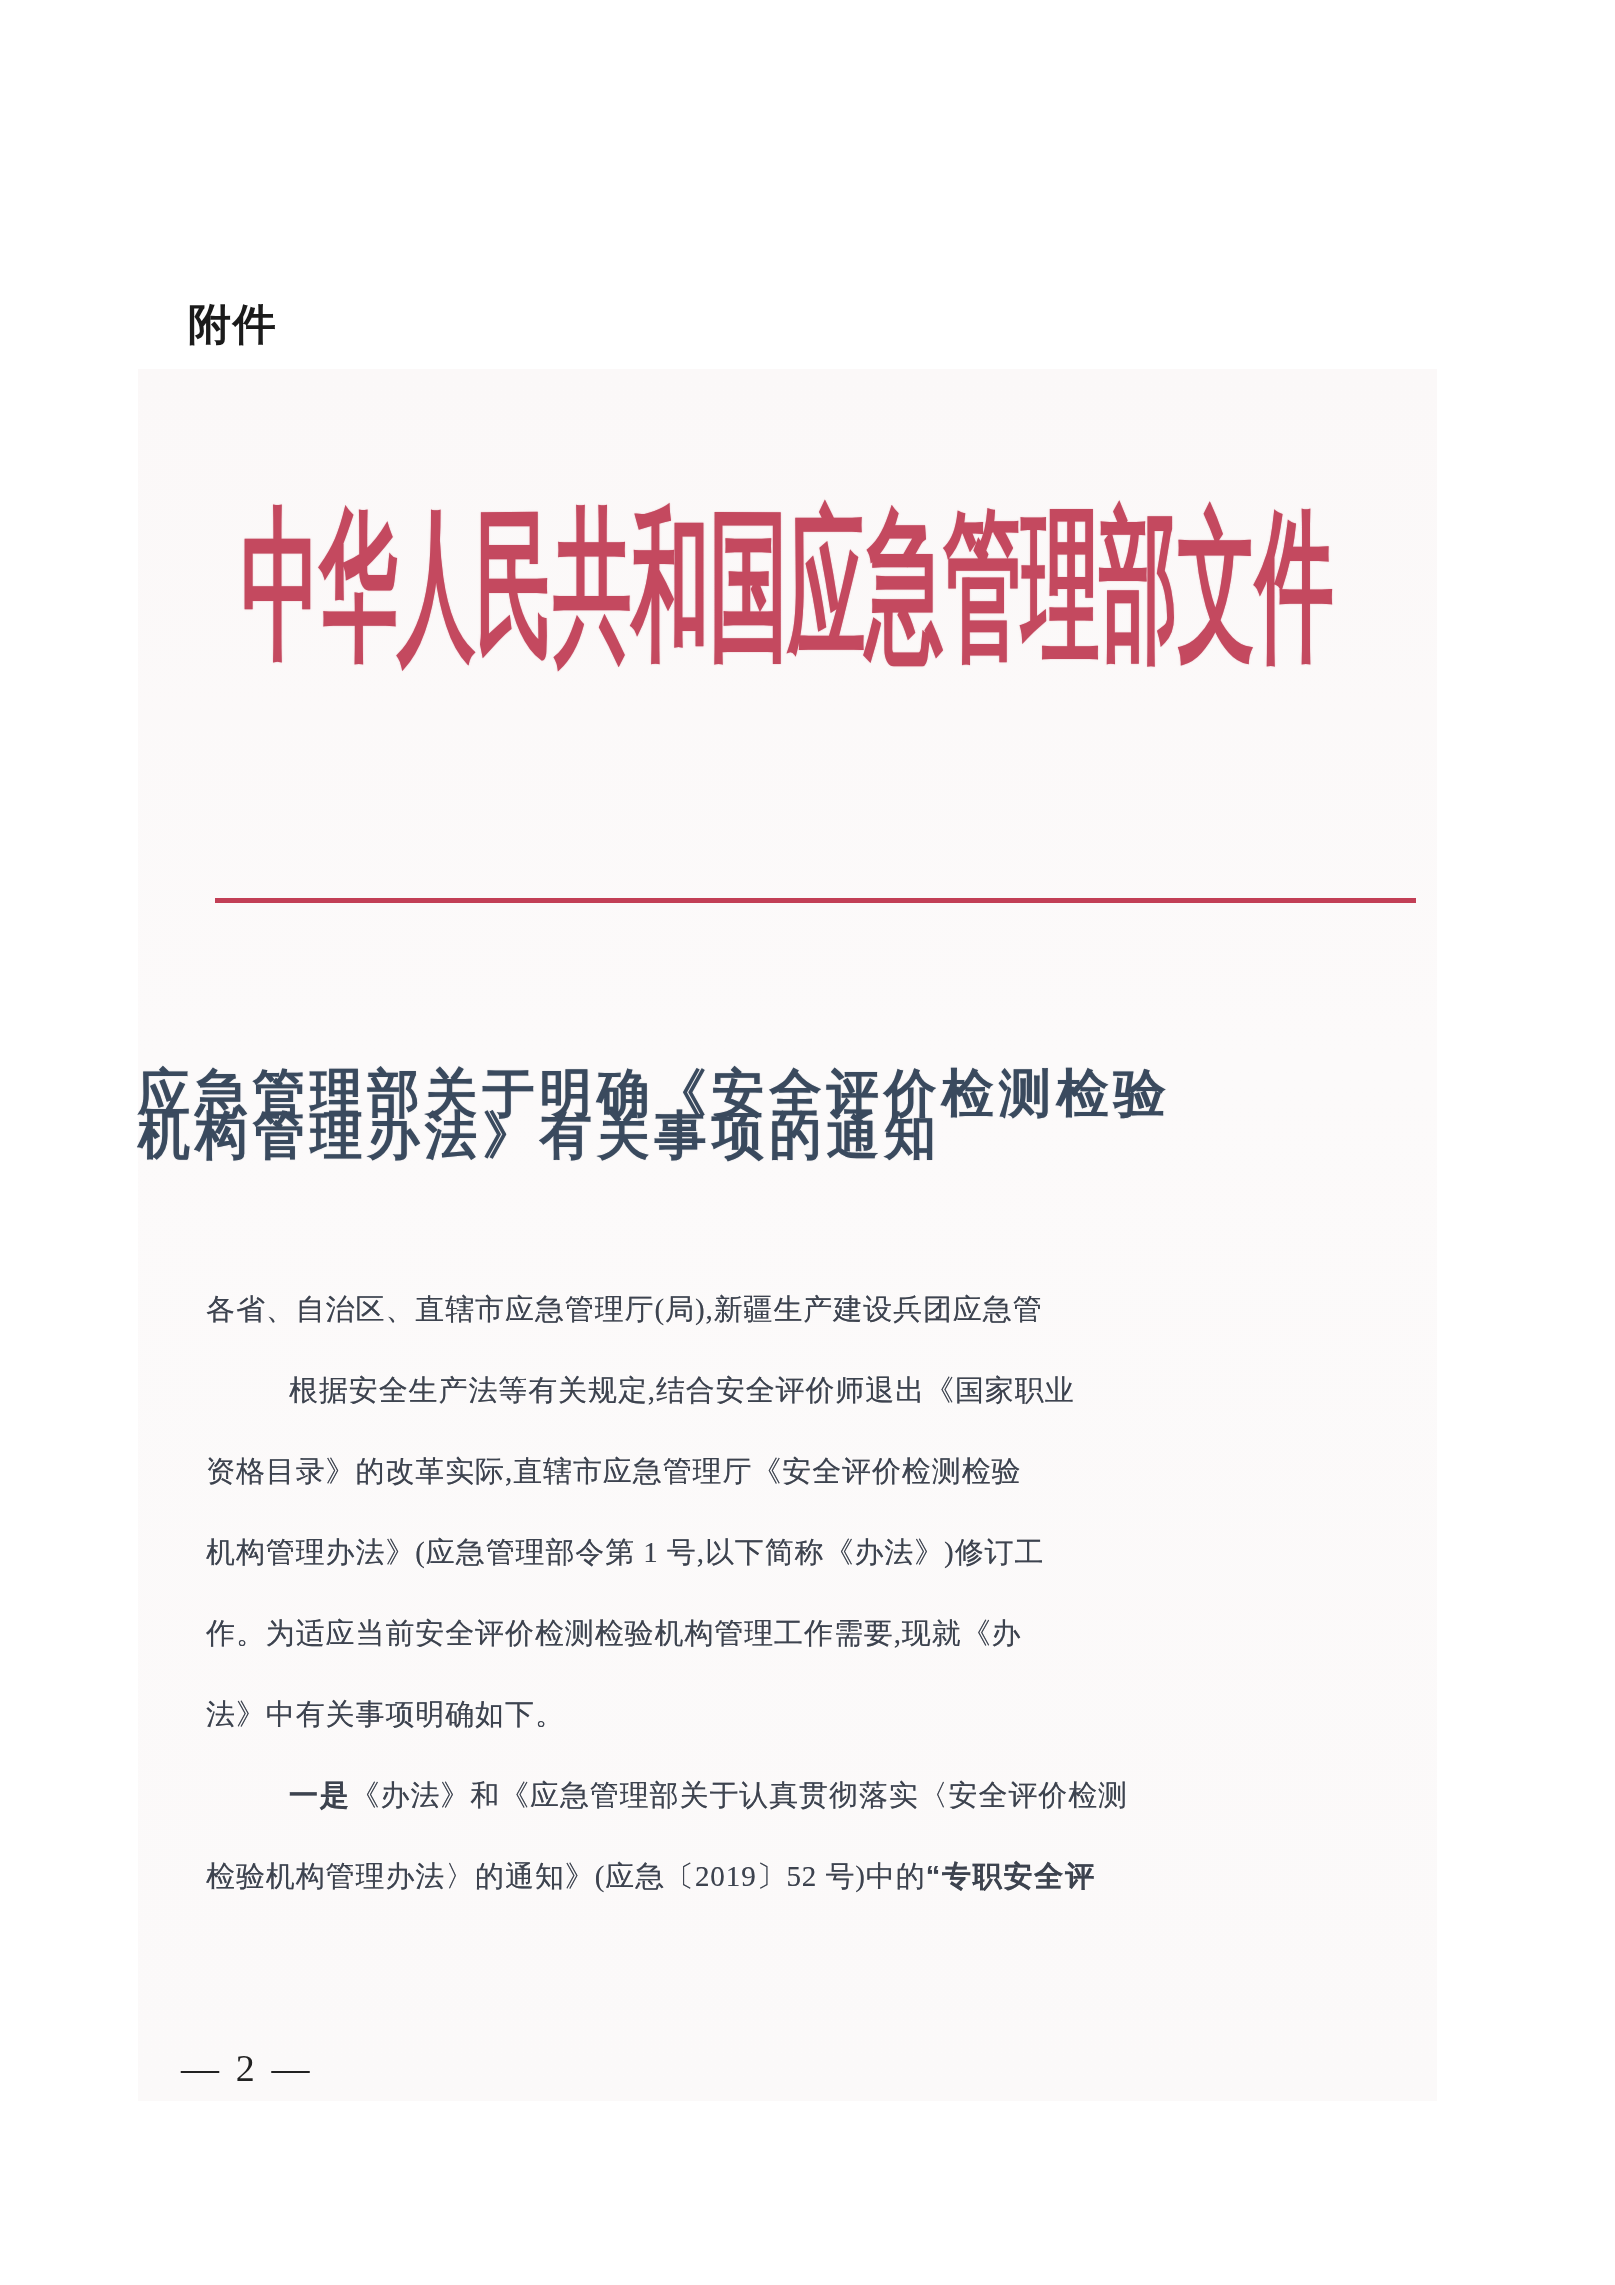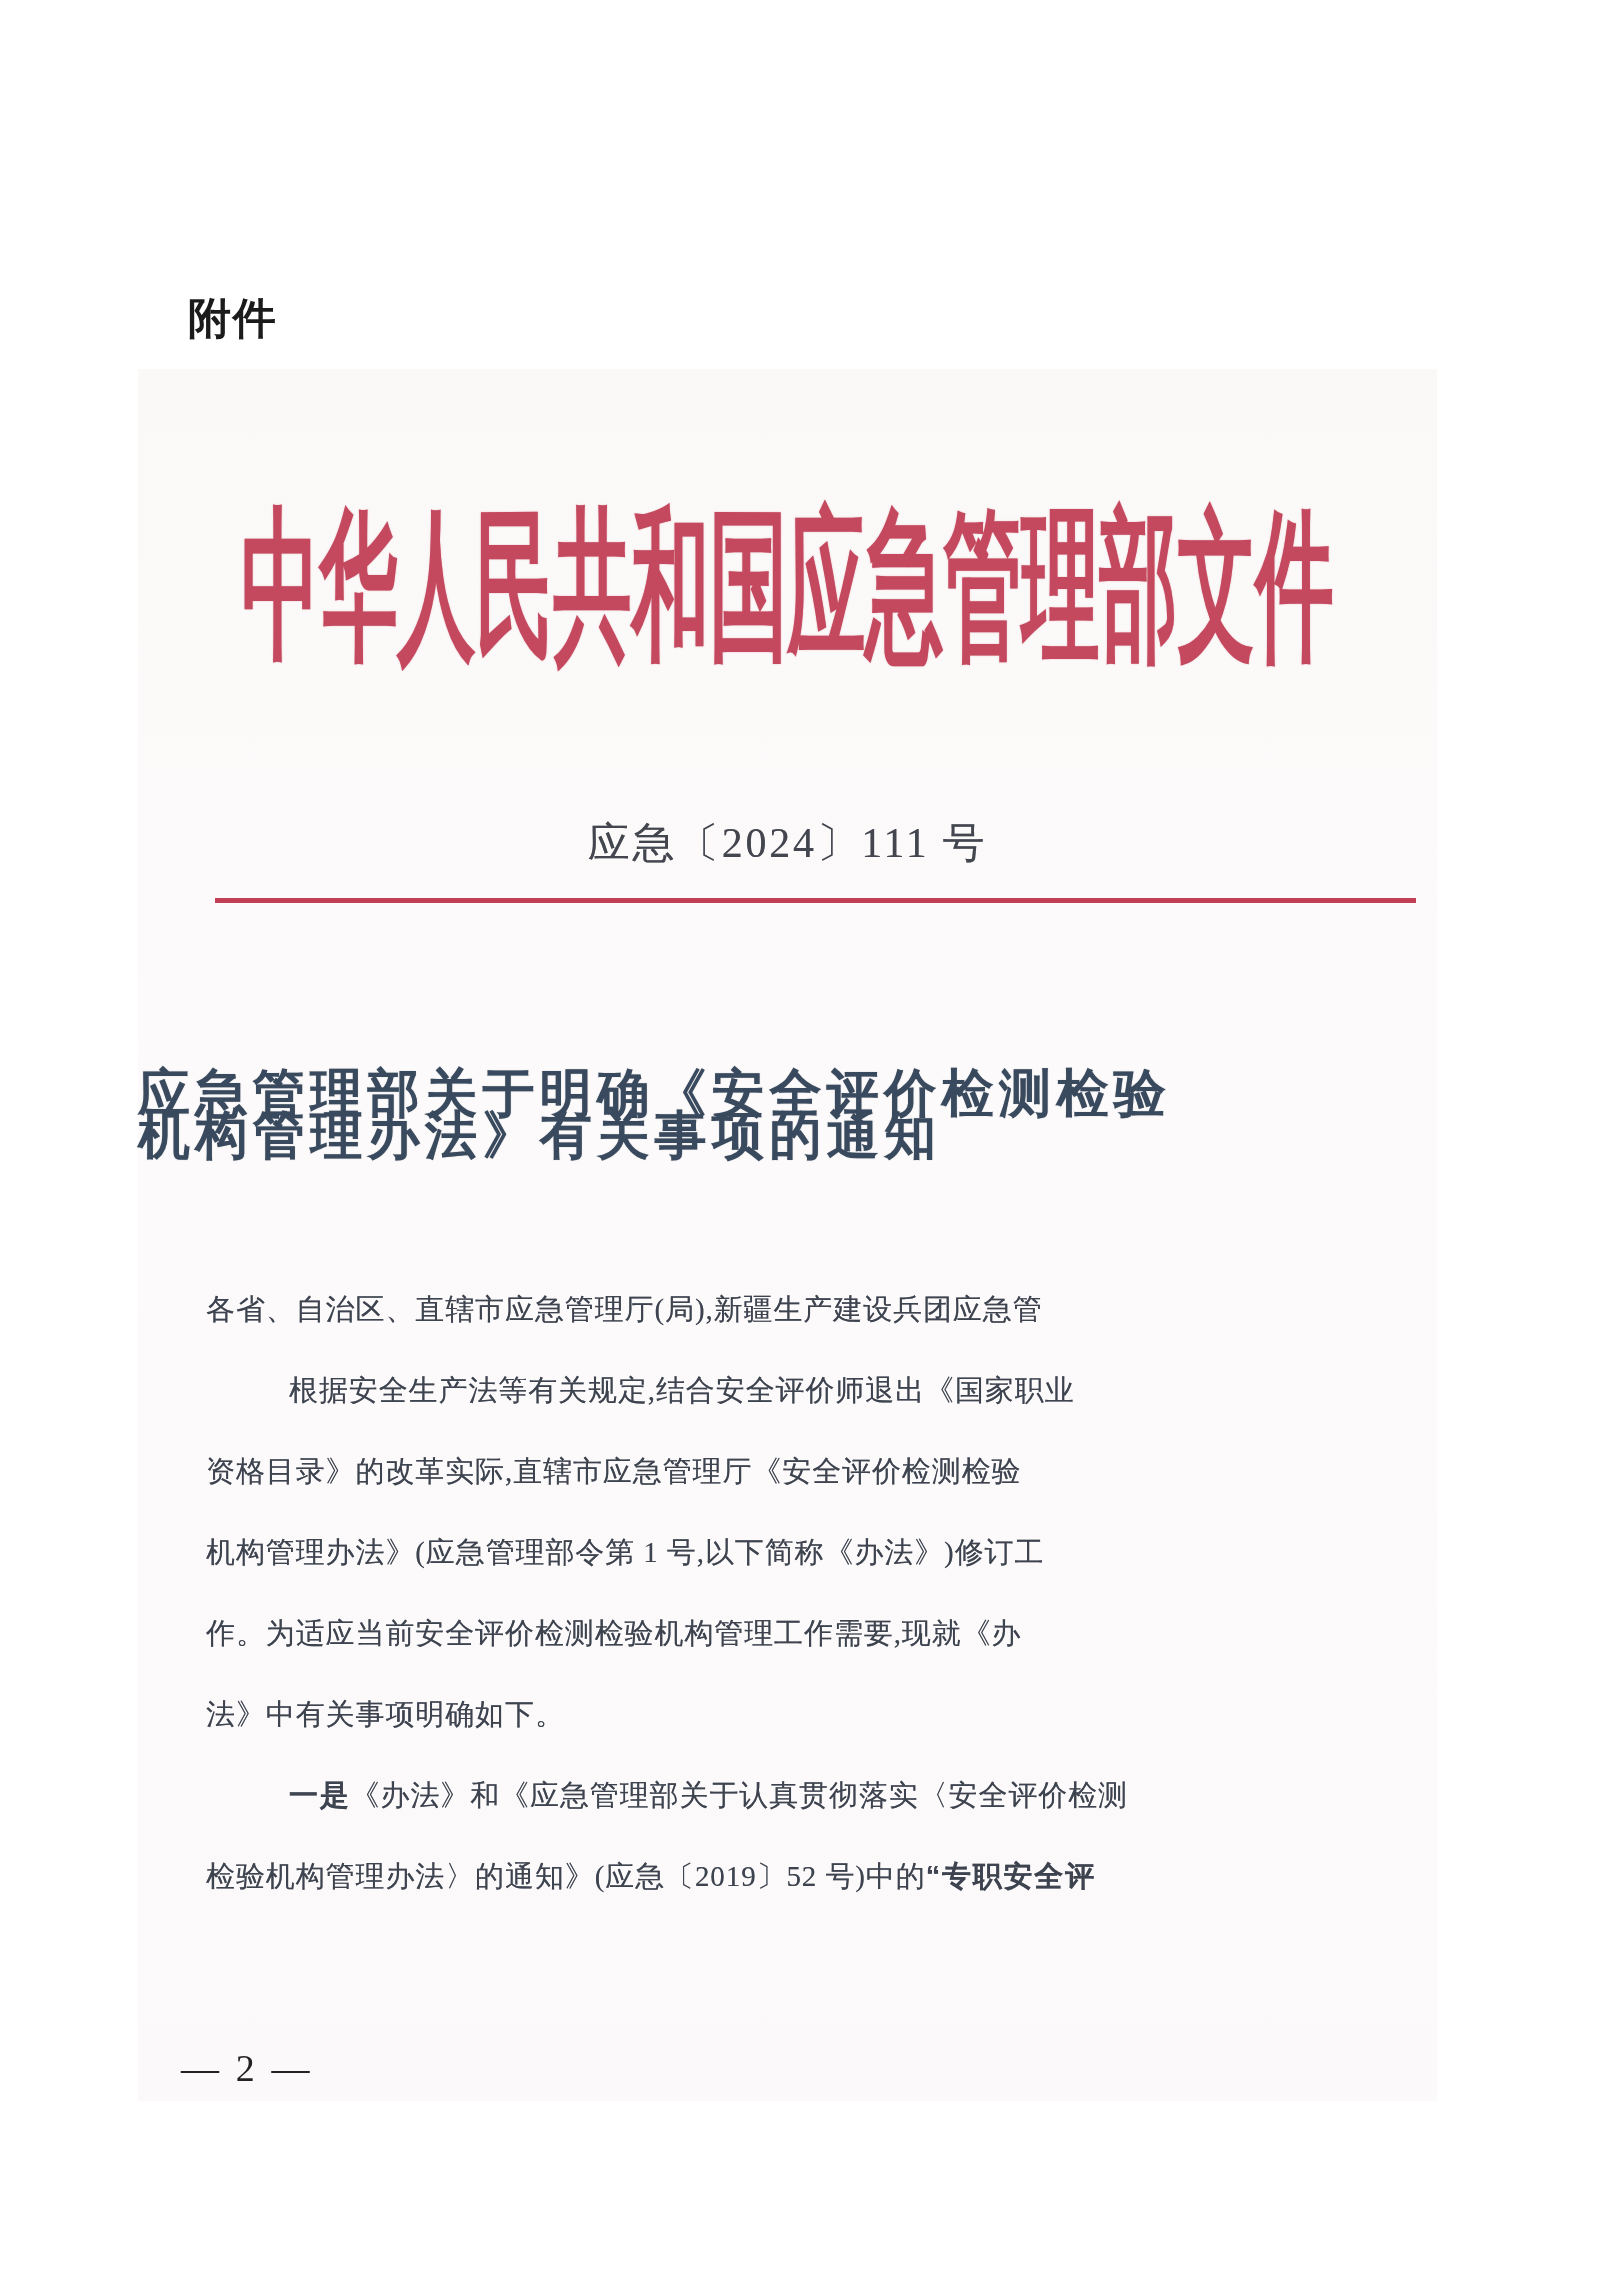--- a/index.html
+++ b/index.html
@@ -11,21 +11,21 @@
   }
   html,body{margin:0;padding:0;}
   body{
     width:1616px;height:2285px;
     background:#ffffff;
     position:relative;
     font-family:"Liberation Serif","DejaVu Serif",serif;
     overflow:hidden;
   }
   .attachment{
-    position:absolute;left:188px;top:290px;
+    position:absolute;left:188px;top:296px;
     font-family:"Liberation Sans","DejaVu Sans",sans-serif;
     font-weight:600;font-size:43px;color:var(--ink);
     letter-spacing:1.8px;
   }
   .scan{
     position:absolute;left:138px;top:369px;width:1299px;height:1732px;
     background:linear-gradient(180deg,#fbf8f8 0%,#fcfafa 40%,#fbf9f9 100%);
   }
   .letterhead{
     position:absolute;top:136px;left:0;width:100%;
@@ -84,21 +84,20 @@
 </style>
 </head>
 <body>
 
 <div class="attachment">附件</div>
 
 <div class="scan">
 
   <div class="letterhead">中华人民共和国应急管理部文件</div>
 
-  <div class="docnum">应急〔2024〕111 号</div>
 
   <div class="redline"></div>
 
   <div class="title-line title-l1">应急管理部关于明确《安全评价检测检验</div>
 
   <div class="title-line title-l2">机构管理办法》有关事项的通知</div>
 
   <div class="body" id="body-lines">
       <div class="bline"><span>各省、自治区、直辖市应急管理厅(局),新疆生产建设兵团应急管</span></div>
       <div class="bline indent"><span>根据安全生产法等有关规定,结合安全评价师退出《国家职业</span></div>

